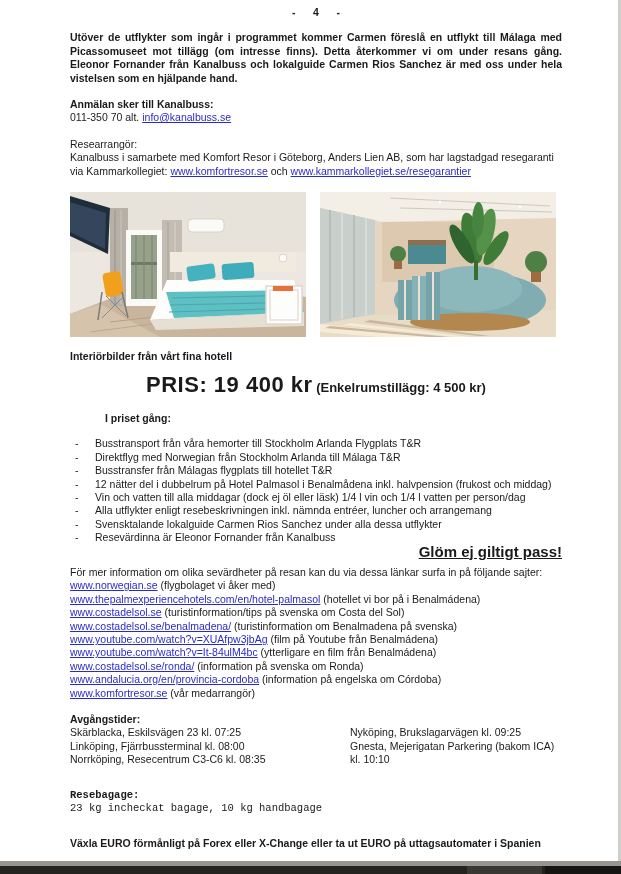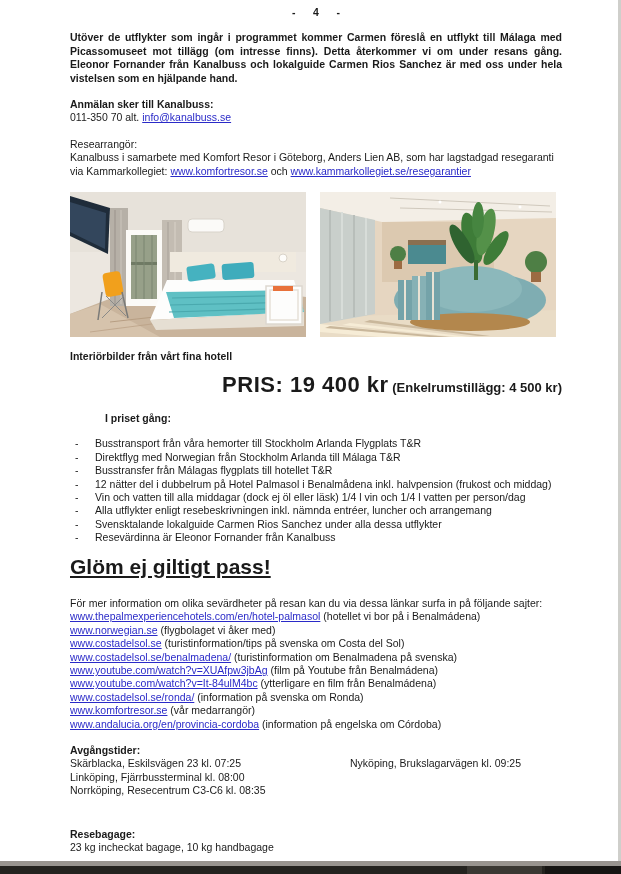--- a/index.html
+++ b/index.html
@@ -14,29 +14,29 @@
   .pagenum { text-align:center; font-weight:bold; white-space:pre; margin-bottom:12px; }
   .intro { font-weight:bold; text-align:justify; }
   .sec { margin-top:13px; }
   .b { font-weight:bold; }
   a.lnk { color:#2a2ac8; text-decoration:underline; cursor:pointer; }
   .nowrap { white-space:nowrap; }
   .photos { display:flex; gap:14px; margin-top:14px; }
   .photo { width:236px; height:145px; overflow:hidden; background:#e8e2d8; }
   .photo svg { display:block; }
   .caption { font-weight:bold; margin-top:13px; }
-  .priceline { margin-top:15px; text-align:right; }
+  .priceline { margin-top:15px; text-align:center; }
   .price-main { font-size:22px; font-weight:bold; letter-spacing:0.5px; }
   .price-sup { font-size:13px; font-weight:bold; }
   .includes { margin-top:16px; }
   .includes-h { font-weight:bold; margin-left:35px; margin-bottom:12px; }
   .bullet { display:flex; white-space:nowrap; }
   .bullet .m { width:25px; flex:0 0 25px; padding-left:5px; }
-  .passport { margin-top:15px; text-align:left; font-size:21px; font-weight:bold; text-decoration:underline; }
-  .linksec { margin-top:24px; }
+  .passport { text-align:right; font-size:15px; font-weight:bold; text-decoration:underline; }
+  .linksec { margin-top:8px; }
   .linkline { white-space:nowrap; }
   .dep-cols { display:flex; }
   .dep-left { width:280px; flex:0 0 280px; }
   .chrome-right { position:absolute; top:0; right:0; width:3px; height:874px; background:#cfcfcb; }
   .bar-gray { position:absolute; left:0; right:0; top:861px; height:5px; background:#98948f; }
   .bar-dark { position:absolute; left:0; right:0; top:866px; height:8px; background:#24231f; }
   .bar-seg1 { position:absolute; left:467px; top:866px; width:75px; height:8px; background:#3a3833; }
   .bar-seg2 { position:absolute; left:545px; top:866px; width:76px; height:8px; background:#161513; }
 </style>
 </head>
@@ -185,46 +185,47 @@
       <div class="bullet">
           <span class="m">-</span>
           <span>Resevärdinna är Eleonor Fornander från Kanalbuss</span>
         </div>
     </div>
 
     <div class="passport">Glöm ej giltigt pass!</div>
 
     <div class="linksec">
       <div>För mer information om olika sevärdheter på resan kan du via dessa länkar surfa in på följande sajter:</div>
+      <div class="linkline"><a class="lnk">www.norwegian.se</a><span> (flygbolaget vi åker med)</span></div>
       <div class="linkline"><a class="lnk">www.thepalmexperiencehotels.com/en/hotel-palmasol</a><span> (hotellet vi bor på i Benalmádena)</span></div>
-      <div class="linkline"><a class="lnk">www.norwegian.se</a><span> (flygbolaget vi åker med)</span></div>
       <div class="linkline"><a class="lnk">www.costadelsol.se</a><span>  (turistinformation/tips på svenska om Costa del Sol)</span></div>
       <div class="linkline"><a class="lnk">www.costadelsol.se/benalmadena/</a><span> (turistinformation om Benalmadena på svenska)</span></div>
       <div class="linkline"><a class="lnk">www.youtube.com/watch?v=XUAfpw3jbAg</a><span> (film på Youtube från Benalmádena)</span></div>
       <div class="linkline"><a class="lnk">www.youtube.com/watch?v=It-84ulM4bc</a><span> (ytterligare en film från Benalmádena)</span></div>
       <div class="linkline"><a class="lnk">www.costadelsol.se/ronda/</a><span>  (information på svenska om Ronda)</span></div>
+      <div class="linkline"><a class="lnk">www.andalucia.org/en/provincia-cordoba</a><span> (information på engelska om Córdoba)</span></div>
       <div class="linkline"><a class="lnk">www.komfortresor.se</a><span> (vår medarrangör)</span></div>
-      <div class="linkline"><a class="lnk">www.andalucia.org/en/provincia-cordoba</a><span> (information på engelska om Córdoba)</span></div>
     </div>
 
     <div class="sec">
       <div class="b">Avgångstider:</div>
       <div class="dep-cols">
         <div class="dep-left">
           <div>Skärblacka, Eskilsvägen 23 kl. 07:25</div>
           <div>Linköping, Fjärrbussterminal kl. 08:00</div>
           <div>Norrköping, Resecentrum C3-C6 kl. 08:35</div>
         </div>
         <div>
           <div>Nyköping, Brukslagarvägen kl. 09:25</div>
+          <div>Gnesta, Mejerigatan Parkering (bakom ICA) kl. 10:10</div>
         </div>
       </div>
     </div>
 
-    <div class="sec" style="margin-top:30px;">
+    <div class="sec" style="margin-top:22px;font-family:Liberation Mono, monospace;">
       <div class="b">Resebagage:</div>
       <div>23 kg incheckat bagage, 10 kg handbagage</div>
     </div>
 
     <div class="sec b" style="margin-top:22px;">Växla EURO förmånligt på Forex eller X-Change eller ta ut EURO på uttagsautomater i Spanien</div>
 
   </div>
 
   <div class="chrome-right"></div>
   <div class="bar-gray"></div>

